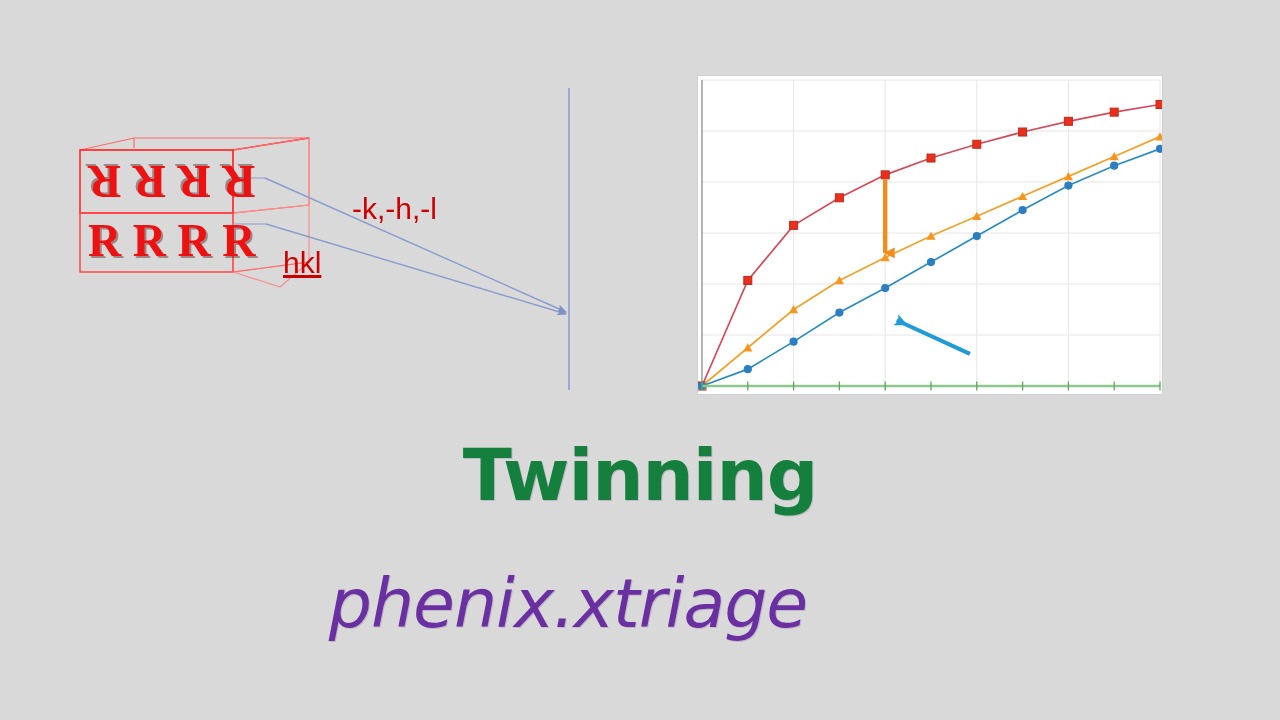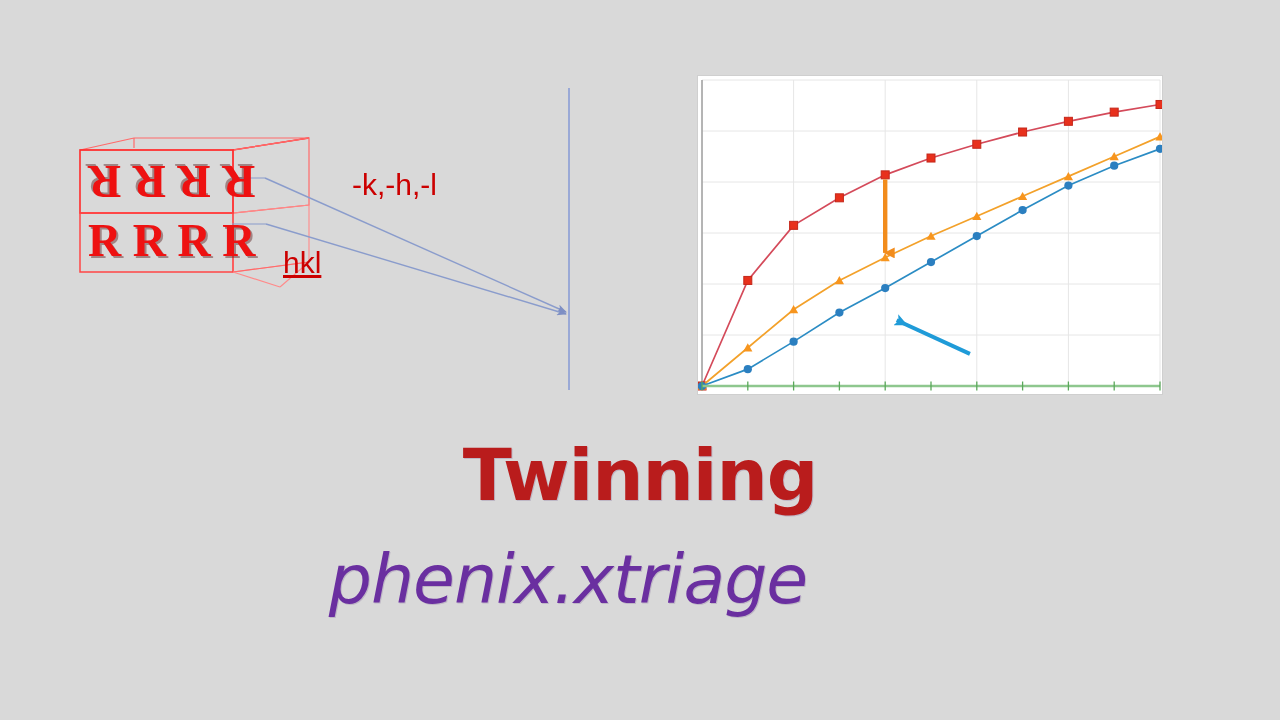--- a/index.html
+++ b/index.html
@@ -50,41 +50,41 @@
 
   
   .op-label {
     position: absolute;
     color: #cc0000;
     font-family: "Liberation Sans", sans-serif;
     font-size: 30px;
     font-weight: 400;
     white-space: nowrap;
   }
-  #label-minus-k { left: 352px; top: 168px; }
+  #label-minus-k { left: 352px; top: 192px; }
   #label-hkl { left: 283px; top: 246px; text-decoration: underline; }
 
   
   #slide-title {
     position: absolute;
     left: 0;
     top: 433px;
     width: 1280px;
     text-align: center;
-    color: #b91c1c;
+    color: #15803d;
     font-family: "DejaVu Sans", sans-serif;
     font-weight: bold;
     font-size: 72px;
     letter-spacing: -1px;
     text-shadow: 1px 1px 0 rgba(140,120,160,0.35);
   }
   #slide-subtitle {
     position: absolute;
     left: 0;
-    top: 540px;
+    top: 564px;
     width: 1136px;
     text-align: center;
     color: #6a2fa0;
     font-family: "DejaVu Sans", sans-serif;
     font-style: italic;
     font-weight: 400;
     font-size: 68px;
     letter-spacing: -1px;
     text-shadow: 1px 1px 0 rgba(140,120,160,0.35);
   }

